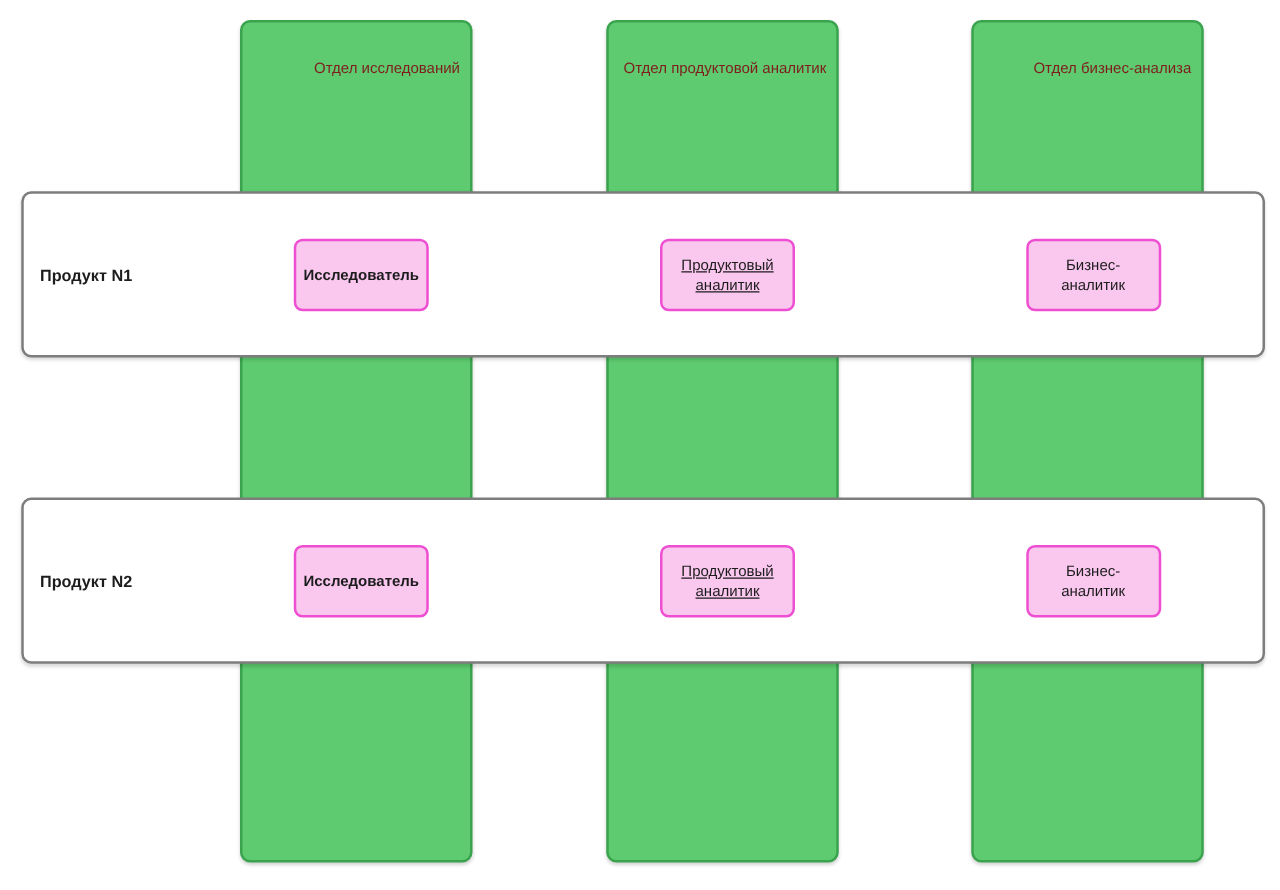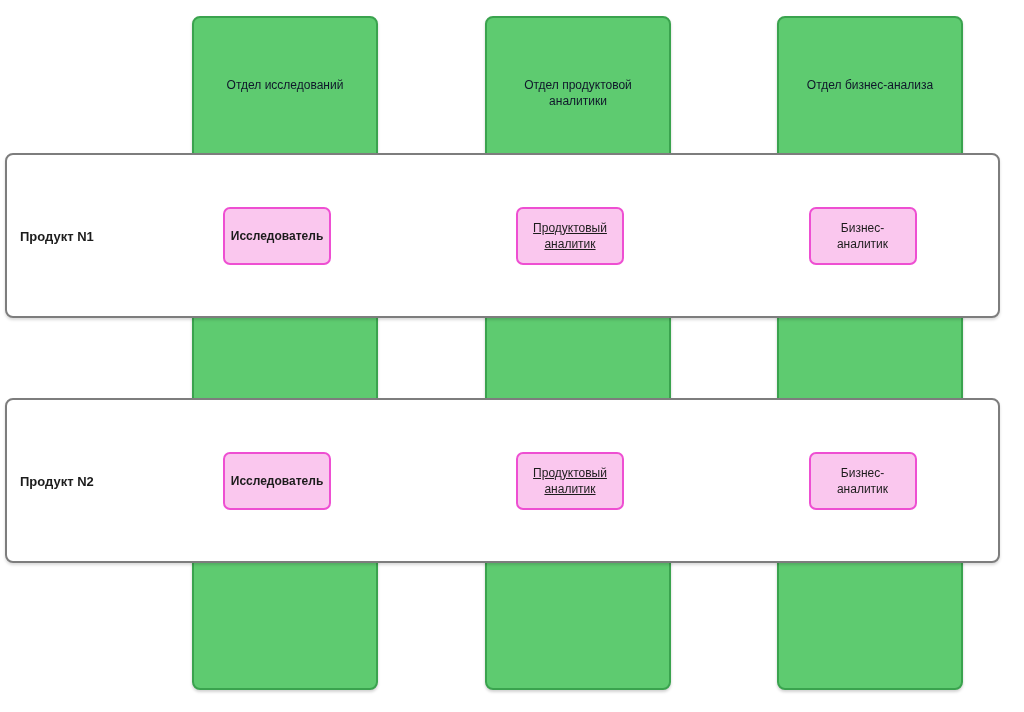--- a/index.html
+++ b/index.html
@@ -23,37 +23,36 @@
     border: 2px solid #3aa34e;
     border-radius: 8px;
     box-shadow: 0 2px 3px rgba(0,0,0,0.18);
     z-index: 1;
   }
   .dept-col .col-label {
     position: absolute;
     top: 28px;
     left: 0;
     width: 100%;
-    text-align: center;
+    text-align: right;
     font-size: 12px;
     line-height: 16px;
-    color: #0f172a;
+    color: #7f1d1d;
     padding: 0 8px;
-    margin-top: 31px;
   }
   .col-1 { left: 192px; }
   .col-2 { left: 485px; }
   .col-3 { left: 777px; }
 
   
   .product-row {
     position: absolute;
-    left: 5px;
+    left: 17px;
     width: 995px;
-    height: 165px;
+    height: 133px;
     background: #ffffff;
     border: 2px solid #7d7d7d;
     border-radius: 8px;
     box-shadow: 0 2px 3px rgba(0,0,0,0.15);
     z-index: 2;
   }
   .row-1 { top: 153px; }
   .row-2 { top: 398px; }
   .product-row .row-label {
     position: absolute;
@@ -93,21 +92,21 @@
 </style>
 </head>
 <body>
 
 <div class="canvas">
 
   <div class="dept-col col-1">
     <div class="col-label">Отдел исследований</div>
   </div>
   <div class="dept-col col-2">
-    <div class="col-label">Отдел продуктовой аналитики</div>
+    <div class="col-label">Отдел продуктовой аналитик</div>
   </div>
   <div class="dept-col col-3">
     <div class="col-label">Отдел бизнес-анализа</div>
   </div>
 
   <div class="product-row row-1">
     <div class="row-label">Продукт N1</div>
     <div class="role-cell cell-1">
       <span>Исследователь</span>
     </div>

